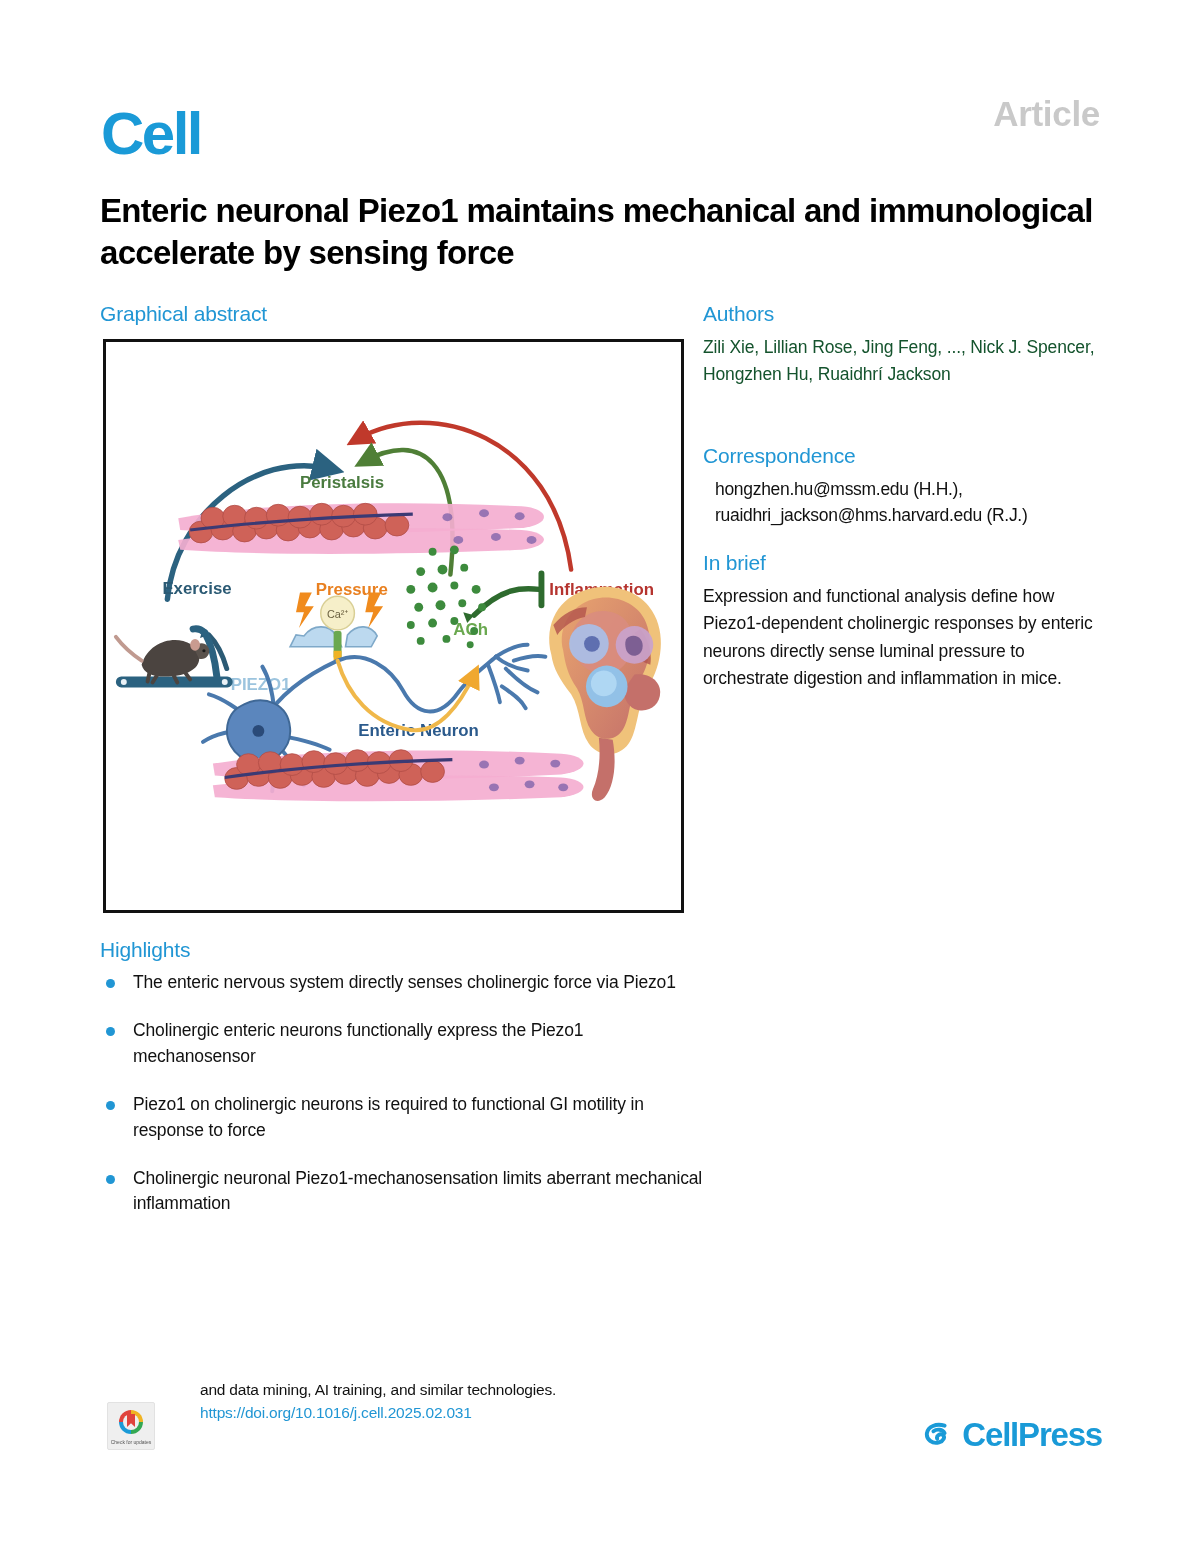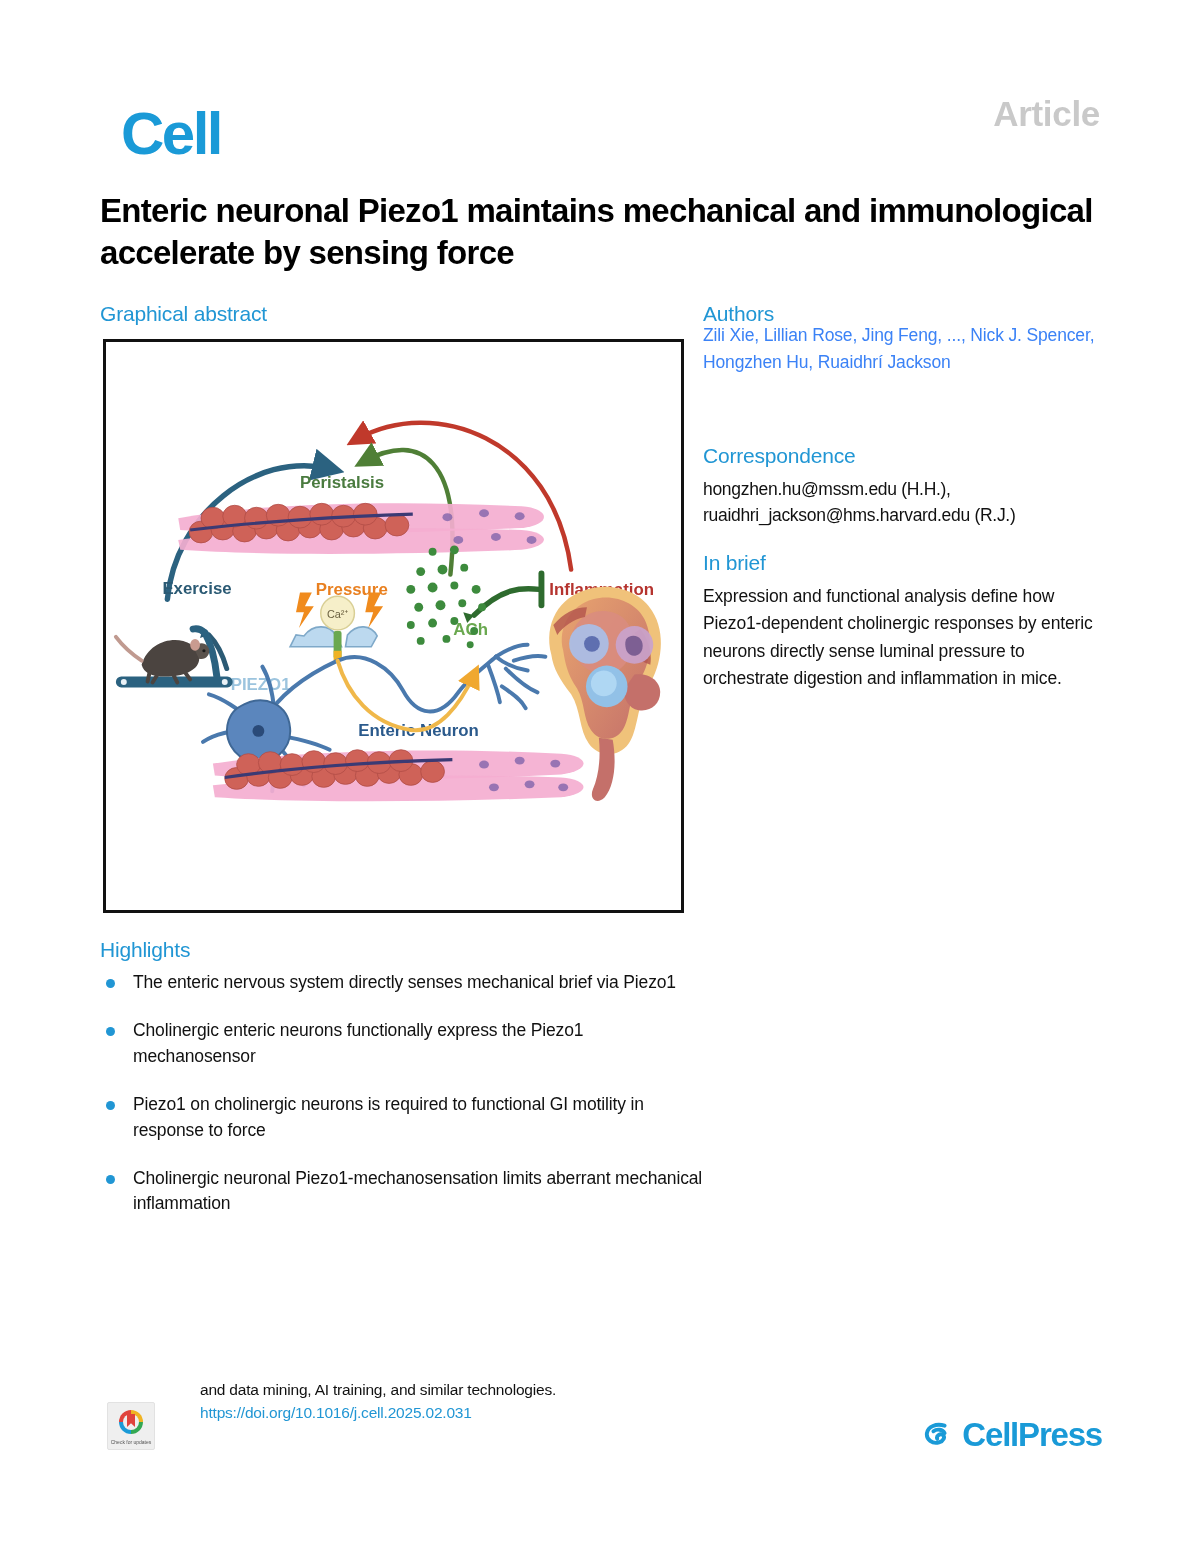--- a/index.html
+++ b/index.html
@@ -28,21 +28,20 @@
     letter-spacing: -0.3px;
   }
   .cell-logo {
     position: absolute;
     top: 104px; left: 101px;
     font-size: 60px;
     font-weight: bold;
     color: #1a9ad7;
     letter-spacing: -2.5px;
     line-height: 1;
-    margin-left: 20px;
   }
   .paper-title {
     position: absolute;
     top: 190px; left: 100px;
     width: 1000px;
     font-size: 33px;
     font-weight: bold;
     color: #000;
     line-height: 1.27;
     letter-spacing: -0.7px;
@@ -91,33 +90,34 @@
     left: 6px; top: 9px;
     width: 9px; height: 9px;
     border-radius: 50%;
     background: #2196d4;
   }
 
   
   .rcol { position: absolute; left: 703px; width: 400px; }
   .authors-head { top: 302px; }
   .authors-body {
-    top: 322px;
+    top: 334px;
     font-size: 17.5px;
     line-height: 1.52;
-    color: #3b82f6;
+    color: #14532d;
     letter-spacing: -0.15px;
   }
   .corr-head { top: 444px; }
   .corr-body {
     top: 476px;
     font-size: 17.5px;
     line-height: 1.5;
     color: #111;
     letter-spacing: -0.3px;
+    margin-left: 12px;
   }
   .brief-head { top: 551px; }
   .brief-body {
     top: 583px;
     font-size: 17.5px;
     line-height: 1.56;
     color: #111;
     letter-spacing: -0.15px;
   }
 
@@ -414,21 +414,21 @@
           <path d="M528,298 C536,294 544,300 542,310 C540,318 530,320 526,312 C524,306 524,300 528,298 Z" fill="#7d5f93"></path>
           <circle cx="506" cy="348" r="21" fill="#8ec4ee" opacity="0.95"></circle>
             <circle cx="503" cy="345" r="13" fill="#b7dcf6" opacity="0.8"></circle>
         </g>
       </g>
     </svg>
   </div>
 
   <div class="sec-head hl-head">Highlights</div>
   <div class="hl-list">
-    <div class="hl-item">The enteric nervous system directly senses mechanical brief via Piezo1</div>
+    <div class="hl-item">The enteric nervous system directly senses cholinergic force via Piezo1</div>
     <div class="hl-item">Cholinergic enteric neurons functionally express the Piezo1 mechanosensor</div>
     <div class="hl-item">Piezo1 on cholinergic neurons is required to functional GI motility in response to force</div>
     <div class="hl-item">Cholinergic neuronal Piezo1-mechanosensation limits aberrant mechanical inflammation</div>
   </div>
 
   <div class="rcol sec-head authors-head">Authors</div>
   <div class="rcol authors-body">Zili Xie, Lillian Rose, Jing Feng, ..., Nick J. Spencer, Hongzhen Hu, Ruaidhrí Jackson</div>
 
   <div class="rcol sec-head corr-head">Correspondence</div>
   <div class="rcol corr-body">hongzhen.hu@mssm.edu (H.H.), ruaidhri_jackson@hms.harvard.edu (R.J.)</div>

